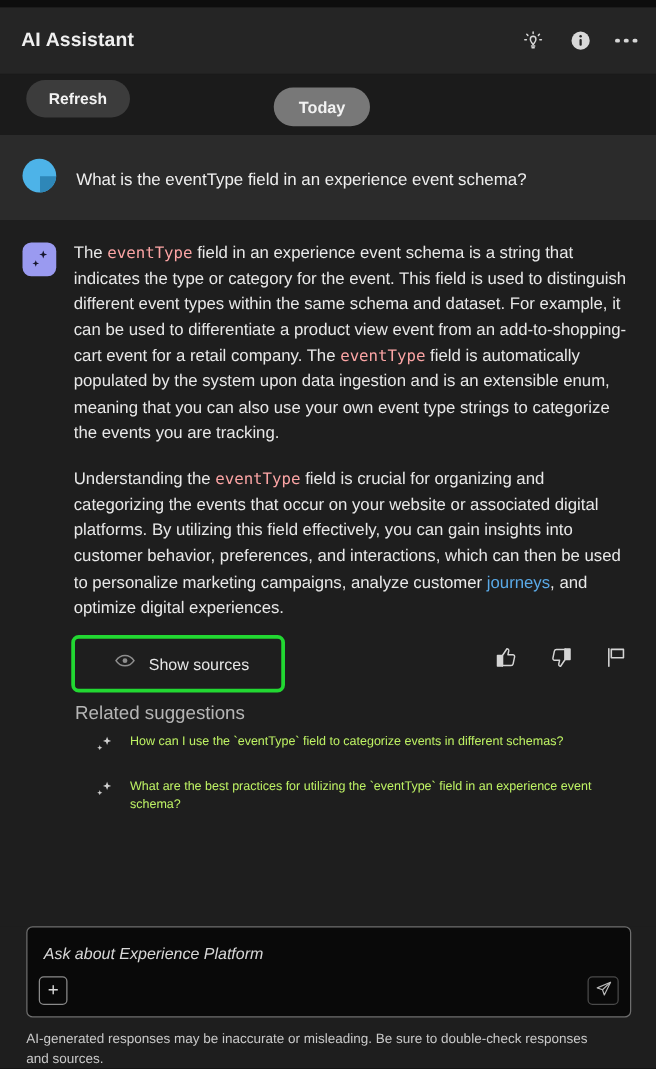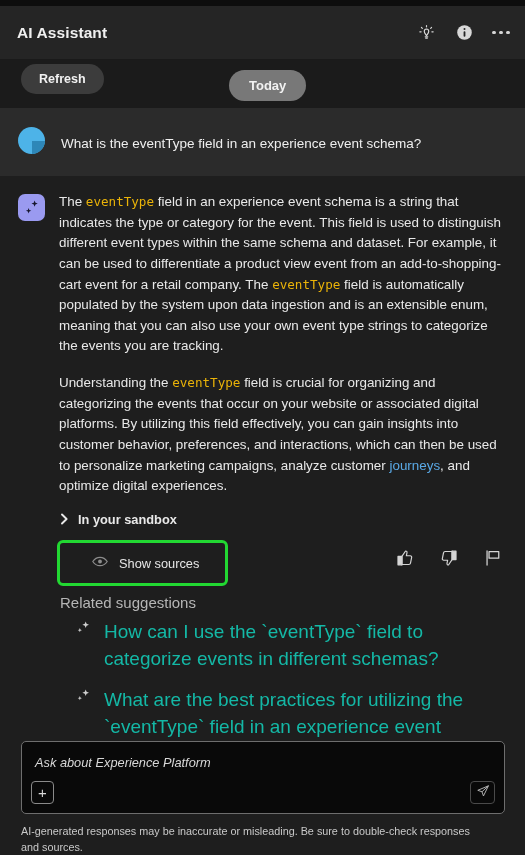--- a/index.html
+++ b/index.html
@@ -52,21 +52,21 @@
     font-family: "Liberation Sans", sans-serif;
     white-space: nowrap;
   }
   .pill-refresh {
     left: 21px; top: 4px;
     background: #3c3c3c;
     font-size: 12.5px; font-weight: bold;
     padding: 8px 18px;
   }
   .pill-today {
-    left: 229px; top: 10px;
+    left: 219px; top: 10px;
     background: #787878;
     font-size: 13px; font-weight: bold;
     padding: 8px 20px;
   }
 
   
   .body { flex: 1 1 auto; overflow: hidden; position: relative; }
 
   .user-block {
     background: #2b2b2b;
@@ -94,21 +94,21 @@
     flex: none; width: 27px; height: 27px; border-radius: 7px;
     background: #9a9af0; position: relative; margin-top: 2px;
   }
   .answer-col { flex: 1 1 auto; min-width: 0; }
 
   .para {
     font-size: 13.4px; line-height: 1.54; color: #e8e8e8;
     margin-bottom: 16px;
   }
   .para:last-of-type { margin-bottom: 4px; }
-  .code { font-family: "DejaVu Sans Mono", monospace; font-size: 12.6px; color: #eab308; }
+  .code { font-family: "DejaVu Sans Mono", monospace; font-size: 12.6px; color: #fca5a5; }
   .lnk { color: #5aa9e6; cursor: pointer; }
 
   
   .sandbox {
     display: flex; align-items: center; gap: 9px;
     margin: 14px 0 6px 1px; cursor: pointer;
   }
   .sandbox-label { font-size: 12.8px; font-weight: bold; color: #e9e9e9; }
 
   
@@ -127,21 +127,21 @@
   .show-sources-label { font-size: 12.8px; color: #e6e6e6; }
   .feedback { margin-left: auto; display: flex; align-items: center; gap: 24px; padding-right: 2px; }
   .fbtn { cursor: pointer; display: flex; align-items: center; justify-content: center; width: 20px; height: 20px; }
 
   
   .rs-title { font-size: 15px; color: #b6b6b6; margin: 13px 0 1px 1px; }
   .rs-item {
     display: flex; align-items: flex-start; gap: 12px;
     padding: 7px 0 7px 16px; cursor: pointer;
   }
-  .rs-text { font-size: 19px; line-height: 1.42; color: #14b8a6; }
+  .rs-text { font-size: 10px; line-height: 1.42; color: #bef264; }
 
   
   .composer-wrap { flex: none; padding: 0 20px 0 21px; background: #1e1e1e; }
   .composer {
     height: 73px; background: #090909;
     border: 1px solid #6e6e6e; border-radius: 5px;
     position: relative; padding: 13px 14px 0 13px;
   }
   .composer-ph {
     font-size: 12.8px; font-style: italic; color: #d8d8d8;
@@ -225,28 +225,20 @@
           <path d="M10.6 14.1l.72 1.95 1.95.72-1.95.72-.72 1.95-.72-1.95-1.95-.72 1.95-.72z" fill="#17172e"></path>
         </svg>
       </div>
 
       <div class="answer-col">
 
         <p class="para"><span>The </span><span class="code">eventType</span><span> field in an experience event schema is a string that indicates the type or category for the event. This field is used to distinguish different event types within the same schema and dataset. For example, it can be used to differentiate a product view event from an add-to-shopping-cart event for a retail company. The </span><span class="code">eventType</span><span> field is automatically populated by the system upon data ingestion and is an extensible enum, meaning that you can also use your own event type strings to categorize the events you are tracking.</span></p>
 
         <p class="para"><span>Understanding the </span><span class="code">eventType</span><span> field is crucial for organizing and categorizing the events that occur on your website or associated digital platforms. By utilizing this field effectively, you can gain insights into customer behavior, preferences, and interactions, which can then be used to personalize marketing campaigns, analyze customer </span><span class="lnk">journeys</span><span>, and optimize digital experiences.</span></p>
 
-        <div class="sandbox">
-          <span>
-            <svg width="9" height="12" viewBox="0 0 9 12" fill="none" stroke="#e9e9e9" stroke-width="1.9" stroke-linecap="round" stroke-linejoin="round">
-              <path d="M2 1.5L6.6 6 2 10.5"></path>
-            </svg>
-          </span>
-          <span class="sandbox-label">In your sandbox</span>
-        </div>
 
         <div class="sources-row">
 
           <div class="show-sources">
             <span>
               <svg width="16" height="13" viewBox="0 0 20 14" fill="none" stroke="#8d8d8d" stroke-width="1.5">
                 <path d="M1 7s3.4-5.2 9-5.2S19 7 19 7s-3.4 5.2-9 5.2S1 7 1 7z"></path>
                 <circle cx="10" cy="7" r="2.4" fill="#8d8d8d" stroke="none"></circle>
               </svg>
             </span>

